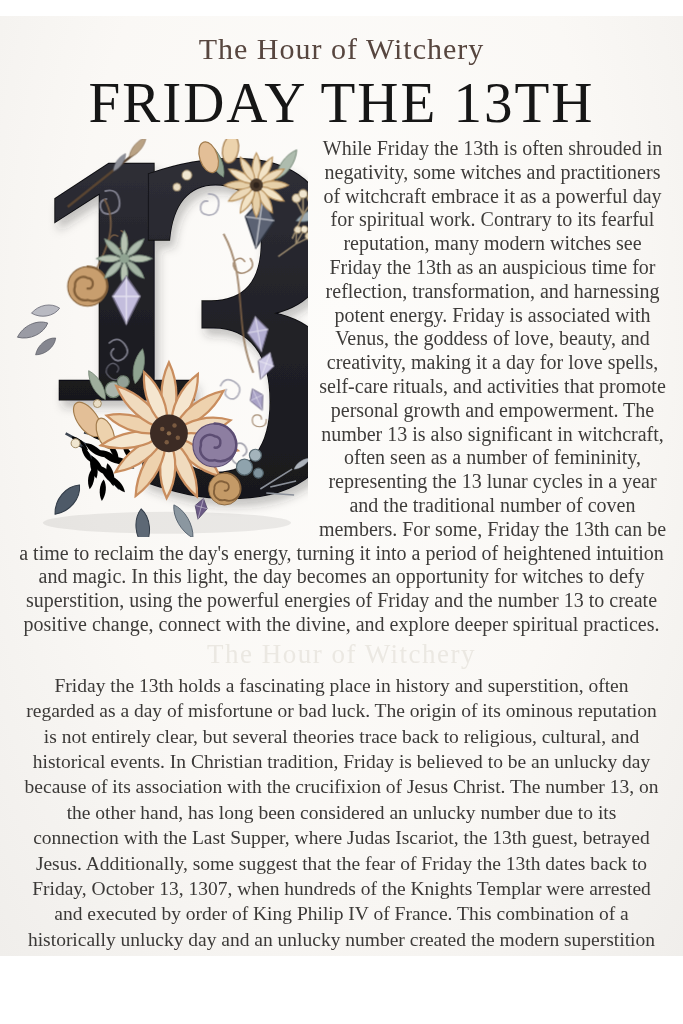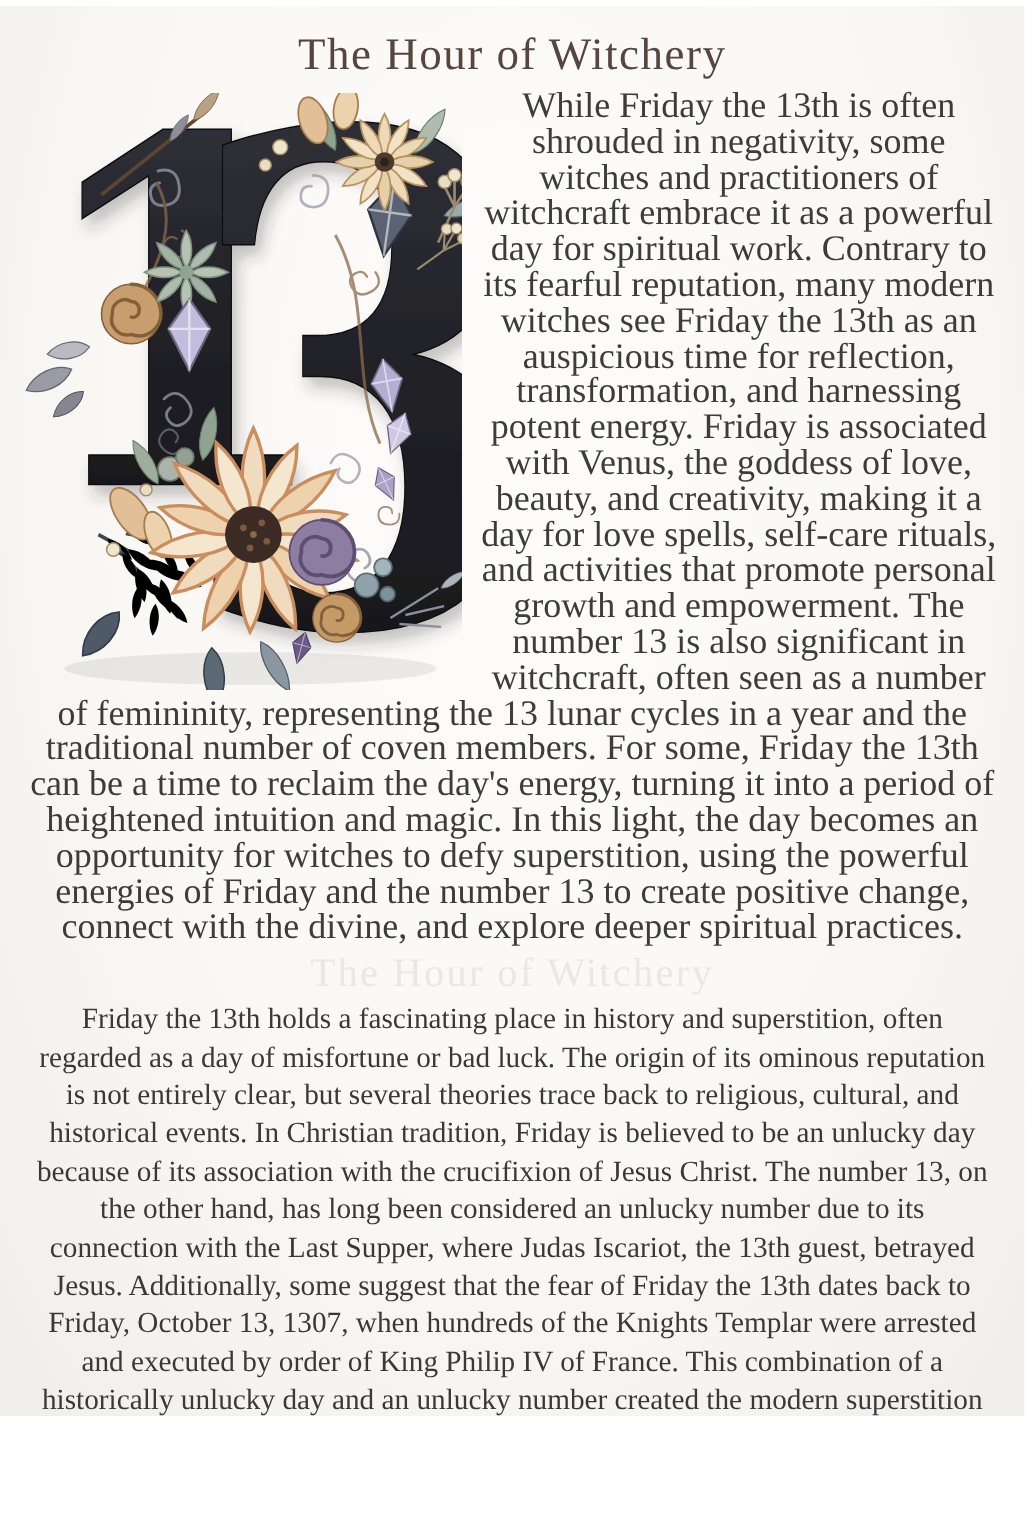--- a/index.html
+++ b/index.html
@@ -1,19 +1,19 @@
 <!DOCTYPE html>
 <html><head>
 <meta charset="utf-8">
 <style>
   html,body{margin:0;padding:0;}
   .page{
     position:relative;
     width:683px;height:940px;
-    margin:4px auto;
+    margin:16px auto;
     overflow:hidden;
     background:radial-gradient(ellipse at 50% 32%, #fdfcfa 0%, #faf8f5 55%, #f0eeeb 100%);
     font-family:"Liberation Serif","DejaVu Serif",serif;
     color:#3e3c3a;
   }
   .header{ text-align:center; padding-top:16px; }
   .brand{
     font-size:30px; letter-spacing:1px;
     color:#57463f; font-weight:normal;
   }
@@ -29,21 +29,21 @@
     color:#46423e;
   }
   .article{ margin-top:6px; padding:0 14px; }
   .float-illustration{
     float:left;
     width:298px; height:398px;
     margin:2px 8px 2px -4px;
   }
   .para{
     text-align:center;
-    font-size:24px;
+    font-size:20px;
     line-height:23.8px;
     color:#3e3c3a;
     margin:0;
   }
   .para.second{
     font-size:19.5px;
     line-height:25.4px;
     color:#3b3937;
     padding:0 8px;
   }
@@ -57,20 +57,21 @@
     user-select:none;
   }
 </style>
 </head>
 <body>
 
 <div class="page">
 
   <div class="header">
     <div class="brand">The Hour of Witchery</div>
+    <div class="title">FRIDAY THE 13TH</div>
   </div>
 
   <div class="article">
 
     <svg class="float-illustration" viewBox="0 0 300 400" aria-hidden="true">
       <defs>
         <linearGradient id="numGrad" x1="0" y1="0" x2="0" y2="1">
           <stop offset="0" stop-color="#36363f"></stop>
           <stop offset="0.45" stop-color="#232329"></stop>
           <stop offset="1" stop-color="#131317"></stop>

